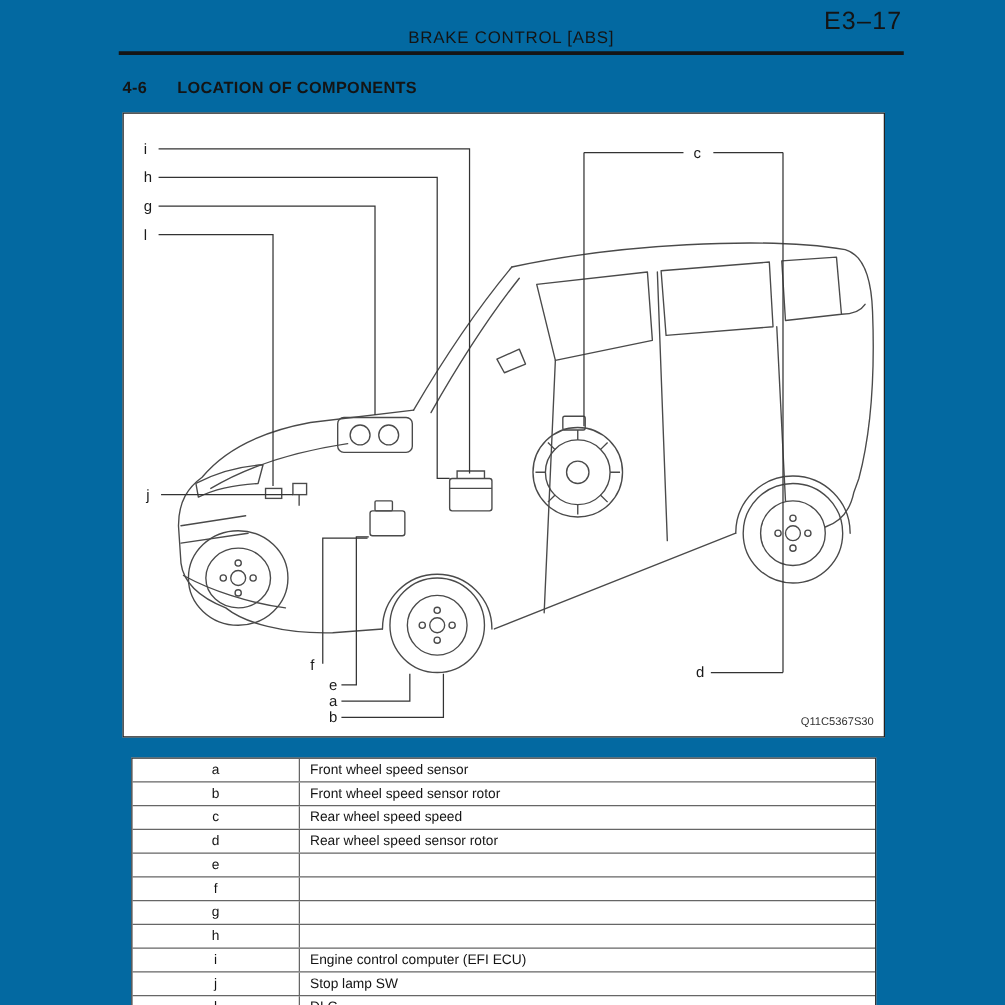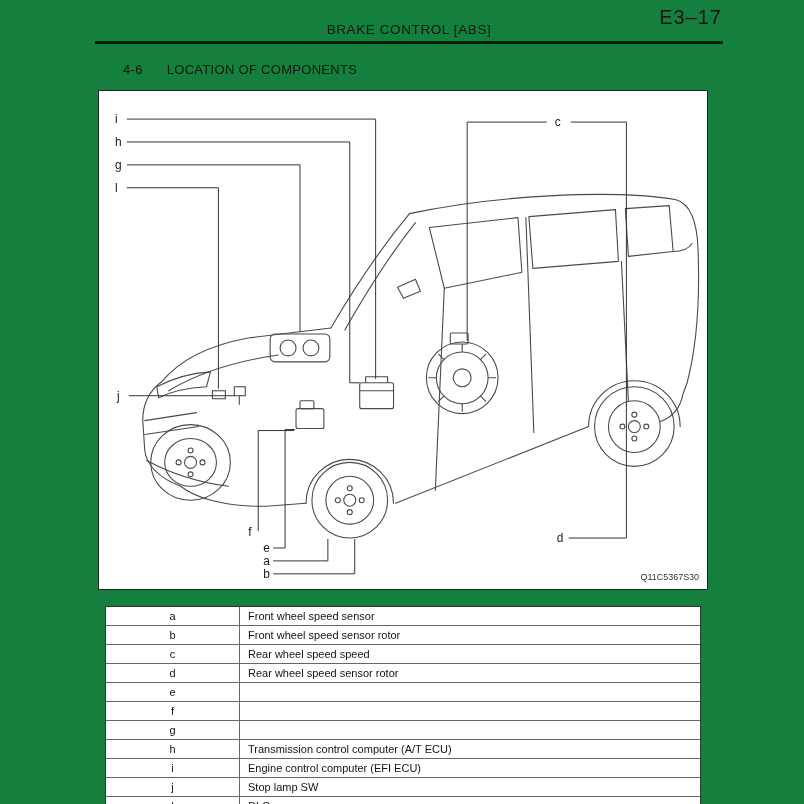--- a/index.html
+++ b/index.html
@@ -2,39 +2,39 @@
 <html><head>
 <meta charset="utf-8">
 <style>
   html,body { margin:0; padding:0; }
   body {
     width:804px; height:804px;
     background:#ffffff;
     font-family:"Liberation Sans", sans-serif;
     color:#141414;
   }
-  .page { position:relative; width:804px; height:804px; overflow:hidden; background:#15803d; }
+  .page { position:relative; width:804px; height:804px; overflow:hidden; background:#0369a1; }
 
   
   .header-title {
     position:absolute; top:22px; left:95px; width:628px;
     text-align:center; font-size:13.5px; letter-spacing:0.6px; font-weight:500;
   }
   .header-rule {
     position:absolute; top:41px; left:95px; width:628px; height:3px; background:#151515;
   }
   .page-number {
     position:absolute; top:6px; right:82px;
     font-size:20px; font-weight:normal; letter-spacing:1px;
   }
 
   
   .section-heading {
     position:absolute; top:62px; left:98px;
-    font-size:13px; font-weight:normal; letter-spacing:0.3px;margin-left:25px;
+    font-size:13px; font-weight:bold; letter-spacing:0.3px;
   }
   .section-heading .num { margin-right:24px; }
 
   
   .figure-box {
     position:absolute; left:98px; top:90px; width:610px; height:500px;
     border:1.5px solid #222; box-sizing:border-box; background:#fff;
   }
   .figure-box svg { display:block; }
   text.callout { font-size:12px; fill:#1a1a1a; font-family:"Liberation Sans", sans-serif; }
@@ -206,21 +206,20 @@
           <div class="tkey">e</div>
         </div>
         <div class="trow">
           <div class="tkey">f</div>
         </div>
         <div class="trow">
           <div class="tkey">g</div>
         </div>
         <div class="trow">
           <div class="tkey">h</div>
-          <div class="tdesc">Transmission control computer (A/T ECU)</div>
         </div>
         <div class="trow">
           <div class="tkey">i</div>
           <div class="tdesc">Engine control computer (EFI ECU)</div>
         </div>
         <div class="trow">
           <div class="tkey">j</div>
           <div class="tdesc">Stop lamp SW</div>
         </div>
         <div class="trow">

